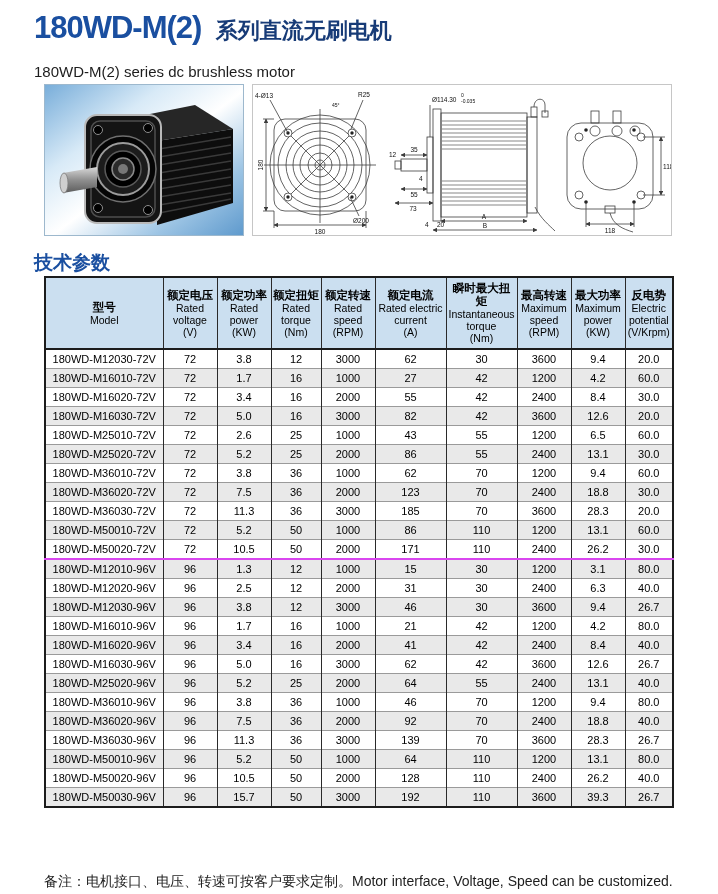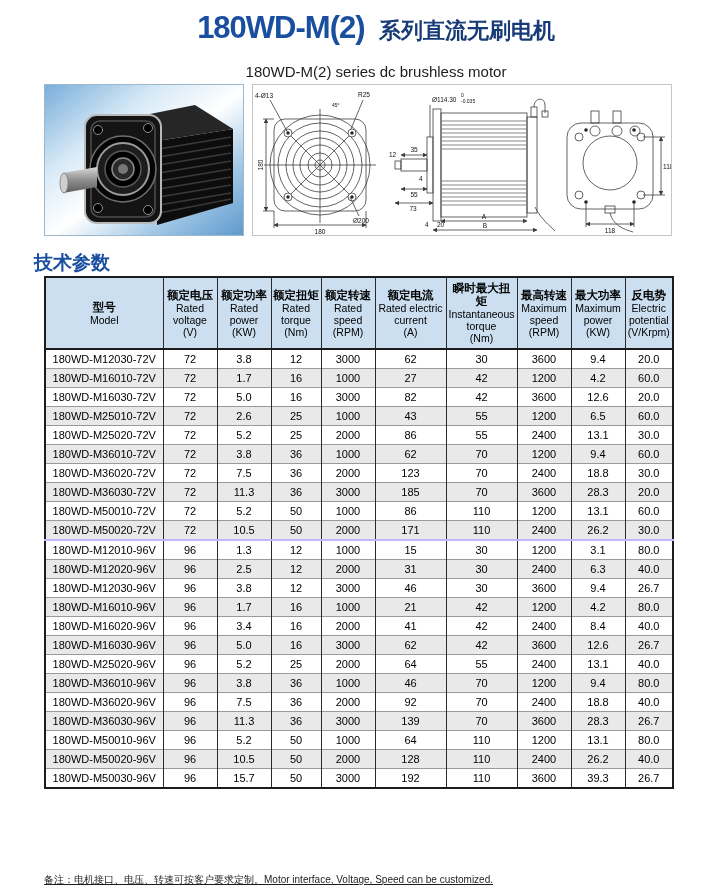--- a/index.html
+++ b/index.html
@@ -5,21 +5,21 @@
   * { margin: 0; padding: 0; box-sizing: border-box; }
   html, body { background: #fff; }
   body {
     width: 718px; height: 894px;
     font-family: "Liberation Sans", sans-serif;
     color: #111; overflow: hidden; position: relative;
   }
   .page { width: 718px; height: 894px; background: #fff; }
 
   
-  .hdr { padding: 12px 0 0 34px; text-align: center; }
+  .hdr { padding: 12px 0 0 34px; }
   .hdr h1 { font-size: 30px; line-height: 32px; white-space: nowrap; }
   .hdr .title-en {
     color: #1a4fa0; font-weight: 800; letter-spacing: -1px;
     font-size: 31px;
   }
   .hdr .title-cn {
     color: #173b77; font-weight: 700; font-size: 22px; margin-left: 6px;
   }
   .hdr .subtitle { font-size: 15px; color: #1d1d1d; margin-top: 16px; }
 
@@ -64,26 +64,26 @@
     padding: 4px 1px; font-weight: 400; height: 56px;
   }
   table.spec th .h-cn { font-weight: 700; font-size: 11.5px; line-height: 13px; }
   table.spec th .h-en { font-size: 10.5px; line-height: 12px; }
   table.spec td {
     text-align: center; height: 18px; padding: 0 2px;
     border-left: 1px solid #2a2a2a; border-top: 1px solid #9a9a9a;
     line-height: 18px; white-space: nowrap;
   }
   table.spec tbody tr:nth-child(even) { background: #e9e9e9; }
-  table.spec tbody tr.section-start td { border-top: 2px solid #c4b5fd; }
+  table.spec tbody tr.section-start td { border-top: 2px solid #d946ef; }
 
   
   .note {
     position: absolute; left: 44px; top: 873px;
-    font-size: 10px; color: #1d1d1d; white-space: nowrap; text-decoration: underline;
+    font-size: 14px; color: #1d1d1d; white-space: nowrap;
   }
 
   
   .dim { font-size: 6.5px; fill: #111; }
   .dim-sm { font-size: 5px; fill: #111; }
 </style>
 </head>
 <body>
 
 <div class="page">
@@ -384,20 +384,32 @@
           <td>1.7</td>
           <td>16</td>
           <td>1000</td>
           <td>27</td>
           <td>42</td>
           <td>1200</td>
           <td>4.2</td>
           <td>60.0</td>
         </tr>
         <tr>
+          <td>180WD-M16020-72V</td>
+          <td>72</td>
+          <td>3.4</td>
+          <td>16</td>
+          <td>2000</td>
+          <td>55</td>
+          <td>42</td>
+          <td>2400</td>
+          <td>8.4</td>
+          <td>30.0</td>
+        </tr>
+        <tr>
           <td>180WD-M16030-72V</td>
           <td>72</td>
           <td>5.0</td>
           <td>16</td>
           <td>3000</td>
           <td>82</td>
           <td>42</td>
           <td>3600</td>
           <td>12.6</td>
           <td>20.0</td>

